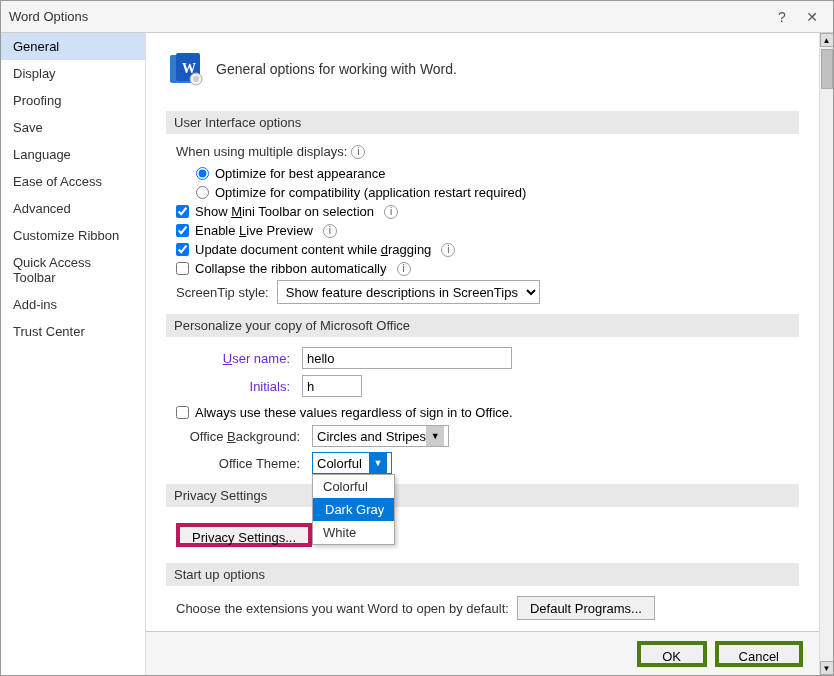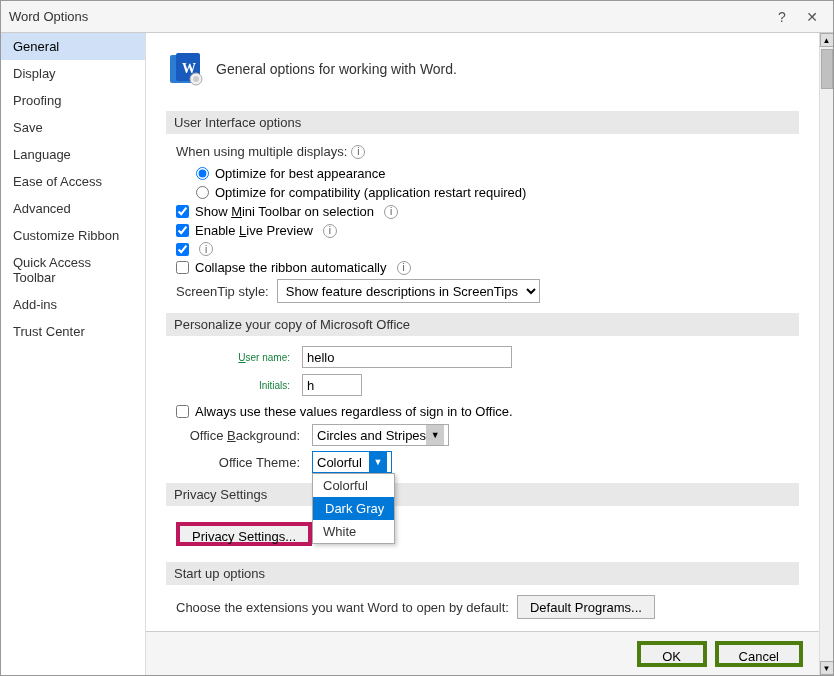--- a/index.html
+++ b/index.html
@@ -177,21 +177,21 @@
     }
 
     
     .person-grid {
       display: grid;
       grid-template-columns: 120px 1fr;
       gap: 6px 6px;
       align-items: center;
       margin-bottom: 8px;
     }
-    .person-grid label { font-size: 10px; color: #15803d; text-align: right; padding-right: 6px; }
+    .person-grid label { font-size: 13px; color: #6d28d9; text-align: right; padding-right: 6px; }
     .person-grid input[type=text] {
       height: 22px;
       border: 1px solid #aaa;
       font-size: 13px;
       padding: 0 4px;
     }
     .person-grid input.username { width: 210px; }
     .person-grid input.initials { width: 60px; }
 
     
@@ -448,20 +448,21 @@
             <label>Show <span class="underline">M</span>ini Toolbar on selection</label>
             <span class="info-icon">i</span>
           </div>
           <div class="check-row">
             <input type="checkbox" checked="" style="">
             <label>Enable <span class="underline">L</span>ive Preview</label>
             <span class="info-icon">i</span>
           </div>
           <div class="check-row">
             <input type="checkbox" checked="" style="">
+            <label>Update document content while <span class="underline">d</span>ragging</label>
             <span class="info-icon">i</span>
           </div>
           <div class="check-row">
             <input type="checkbox" style="">
             <label>Collapse the ribbon automatically</label>
             <span class="info-icon">i</span>
           </div>
 
           <div class="screentip-row">
             <label>ScreenTip style:</label>

